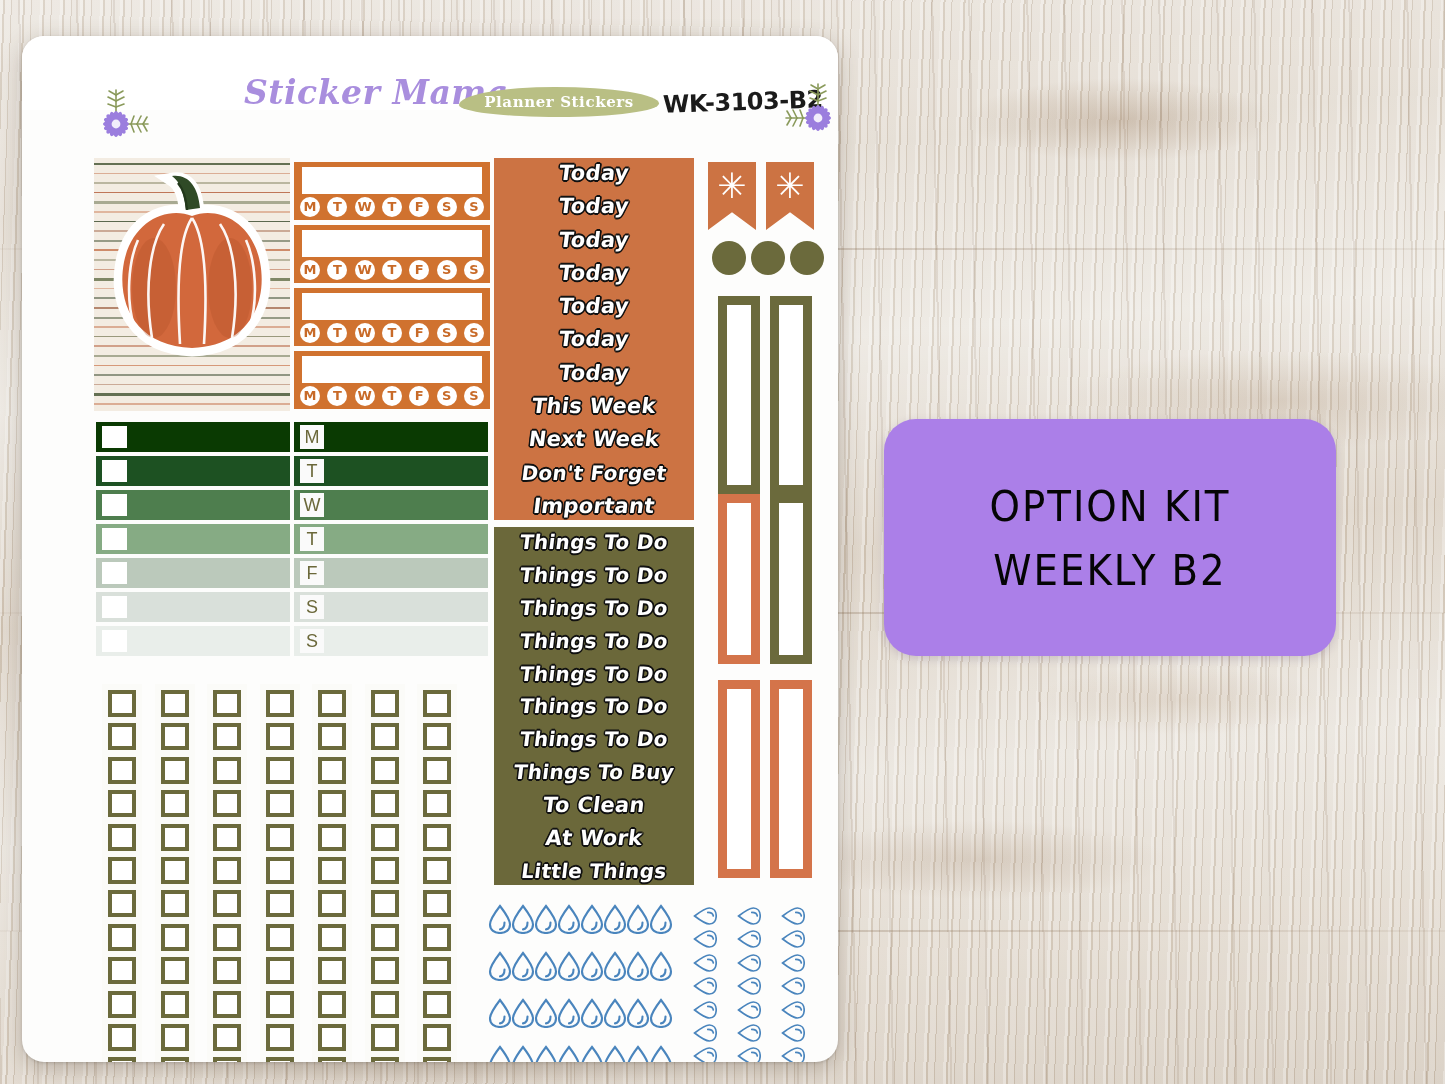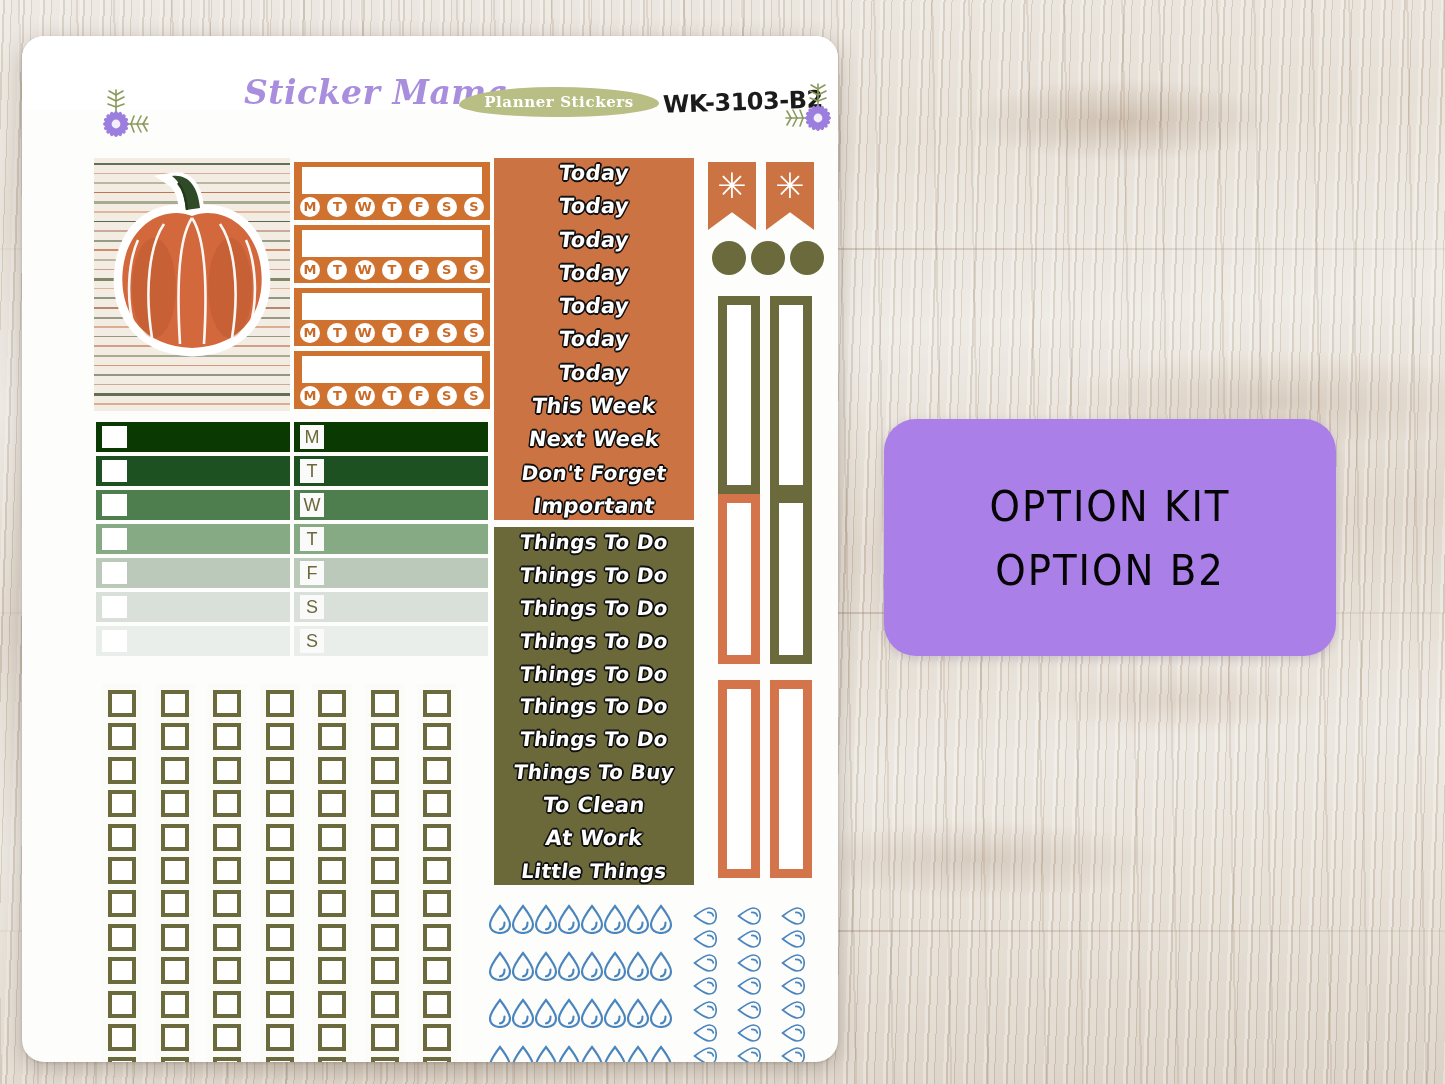--- a/index.html
+++ b/index.html
@@ -804,14 +804,14 @@
       <div class="dropr" style="left: 88px; top: 140.4px;"><svg viewBox="0 0 24 30" width="30" height="24" style="transform: rotate(-90deg);">
           <path d="M12 2 C12 2 2 15 2 20.5 C2 26 6.6 29 12 29 C17.4 29 22 26 22 20.5 C22 15 12 2 12 2 Z" fill="none" stroke="#4a85bd" stroke-width="2.1"></path>
           <path d="M16.5 18.5 C16.5 22.5 14.6 25 12 25.4" fill="none" stroke="#4a85bd" stroke-width="2.1" stroke-linecap="round"></path>
         </svg></div>
     </div>
 
 </div>
 
 <div id="callout">
   <div class="cline">OPTION KIT</div>
-  <div class="cline">OPTION B2</div>
+  <div class="cline">WEEKLY B2</div>
 </div>
 
 </body></html>

